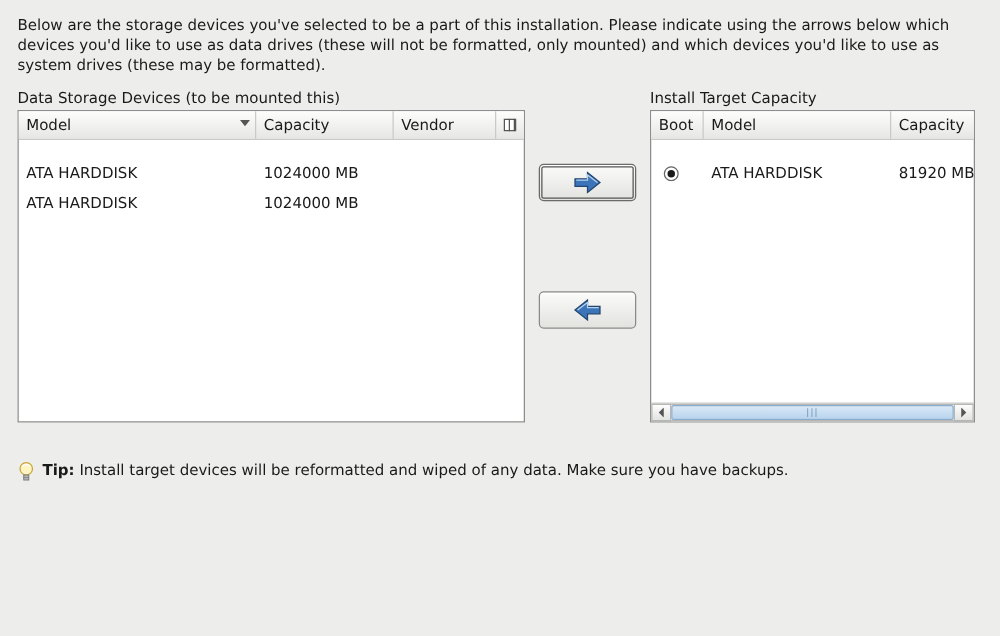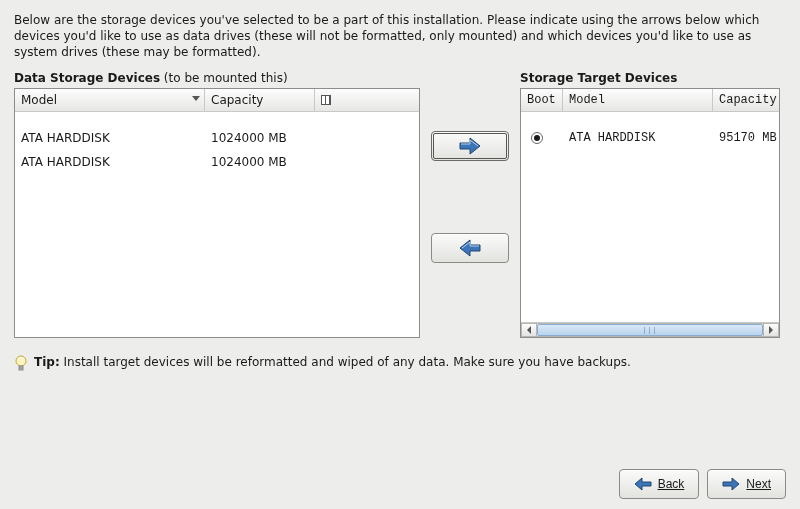--- a/index.html
+++ b/index.html
@@ -20,31 +20,31 @@
   }
   .intro { font-size: 12px; line-height: 1.35; margin-bottom: 10px; }
   .panels {
     display: flex;
     align-items: flex-start;
     gap: 8px;
   }
   .panel-left { width: 406px; }
   .panel-right { width: 260px; }
   .panel-title { margin-bottom: 3px; }
-  .panel-title .bold { font-weight: bold; }
+  .panel-title .bold { font-weight: normal; }
   .panel-title .sub { font-weight: normal; }
   .listbox {
     background: #ffffff;
     border: 1px solid #8d8d8d;
     height: 250px;
     display: flex;
     flex-direction: column;
     position: relative;
   }
-  .listbox.right { height: 250px; font-family: Liberation Mono, monospace; }
+  .listbox.right { height: 250px; }
   .header-row {
     display: flex;
     background: linear-gradient(#fdfdfd, #e6e6e4);
     border-bottom: 1px solid #c9c9c7;
     height: 23px;
     flex: 0 0 auto;
   }
   .header-cell {
     border-right: 1px solid #c9c9c7;
     padding: 4px 6px 3px 6px;
@@ -173,21 +173,21 @@
   .scroll-thumb .grip {
     position: absolute;
     left: 50%; top: 50%;
     transform: translate(-50%, -50%);
     font-size: 7px; letter-spacing: 1px; color: #6a8fb2;
   }
   .tip-row {
     display: flex;
     align-items: flex-start;
     gap: 6px;
-    margin-top: 16px;
+    margin-top: 30px;
     font-size: 12px;
     line-height: 1.35;
   }
   .bulb {
     width: 14px; height: 18px;
     flex: 0 0 auto;
     margin-top: 1px;
   }
   .tip-row b { font-weight: bold; }
   .footer {
@@ -216,20 +216,21 @@
       <div class="panel-title">
         <span class="bold">Data Storage Devices</span><span class="sub"> (to be mounted this)</span>
       </div>
       <div class="listbox">
         <div class="header-row">
           <div class="header-cell" style="width:190px">
             <span>Model</span>
             <span class="sort"></span>
           </div>
           <div class="header-cell" style="width:110px">Capacity</div>
+          <div class="header-cell" style="flex:1">Vendor</div>
           <div class="header-cell col-picker last">
             <span class="colpick-icon"></span>
           </div>
         </div>
         <div class="rows">
           <div class="row">
             <div class="cell" style="width:190px">ATA HARDDISK</div>
             <div class="cell" style="width:110px">1024000 MB</div>
             <div class="cell" style="flex:1"></div>
           </div>
@@ -253,37 +254,37 @@
       <button class="gtk-btn arrow-btn">
         <svg class="arrow-svg" width="24" height="18" viewBox="0 0 24 18">
           <path d="M22 6 L12 6 L12 1 L2 9 L12 17 L12 12 L22 12 Z" fill="#3b74b8" stroke="#23466f" stroke-width="1"></path>
           <path d="M21 7 L12 7 L12 3 L4 9" fill="none" stroke="#b4d2ee" stroke-width="1"></path>
         </svg>
       </button>
     </div>
 
     <div class="panel-right">
       <div class="panel-title">
-        <span class="bold">Storage Target Devices</span>
+        <span class="bold">Install Target Capacity</span>
       </div>
       <div class="listbox right">
         <div class="header-row">
           <div class="header-cell" style="width:42px">Boot</div>
           <div class="header-cell" style="flex:1">Model</div>
           <div class="header-cell last" style="width:66px">Capacity</div>
         </div>
         <div class="rows">
           <div class="row">
             <div class="cell" style="width:42px">
               <span class="radio">
                   <span class="dot"></span>
                 </span>
             </div>
             <div class="cell" style="flex:1">ATA HARDDISK</div>
-            <div class="cell" style="width:66px;text-align:left">95170 MB</div>
+            <div class="cell" style="width:66px;text-align:left">81920 MB</div>
           </div>
         </div>
         <div class="hscroll">
           <div class="scroll-btn">
             <svg width="6" height="8">
                 <path d="M5 0 L1 4 L5 8 Z" fill="#555"></path>
               </svg>
           </div>
           <div class="scroll-track">
             <div class="scroll-thumb">
@@ -305,27 +306,13 @@
       <circle cx="7" cy="6" r="5" fill="#fff4c2" stroke="#caa63a" stroke-width="1"></circle>
       <rect x="5" y="11" width="4" height="4" fill="#b7b7b7" stroke="#7a7a7a" stroke-width="0.8"></rect>
       <line x1="5" y1="13" x2="9" y2="13" stroke="#7a7a7a" stroke-width="0.6"></line>
       <path d="M4 4 Q7 1 10 4" fill="none" stroke="#ffffff" stroke-width="1"></path>
     </svg>
     <div>
       <b>Tip:</b><span> Install target devices will be reformatted and wiped of any data.  Make sure you have backups.</span>
     </div>
   </div>
 
-  <div class="footer">
-    <button class="gtk-btn nav-btn">
-      <svg width="18" height="14" viewBox="0 0 18 14">
-        <path d="M17 5 L8 5 L8 1 L1 7 L8 13 L8 9 L17 9 Z" fill="#3b74b8" stroke="#23466f" stroke-width="1"></path>
-      </svg>
-      <span class="u">Back</span>
-    </button>
-    <button class="gtk-btn nav-btn">
-      <svg width="18" height="14" viewBox="0 0 18 14">
-        <path d="M1 5 L10 5 L10 1 L17 7 L10 13 L10 9 L1 9 Z" fill="#3b74b8" stroke="#23466f" stroke-width="1"></path>
-      </svg>
-      <span class="u">Next</span>
-    </button>
-  </div>
 </div>
 
 </body></html>

